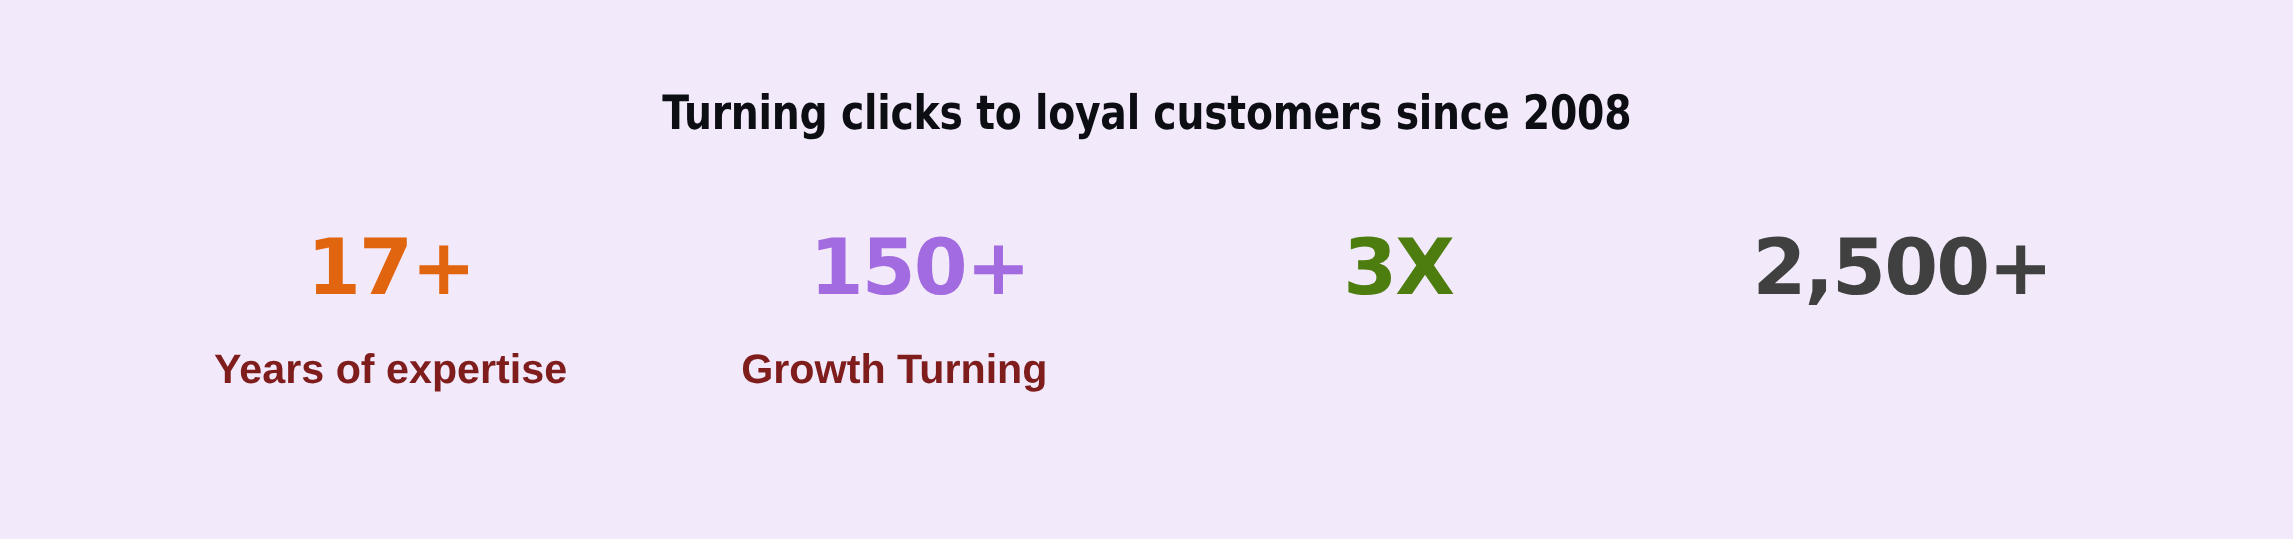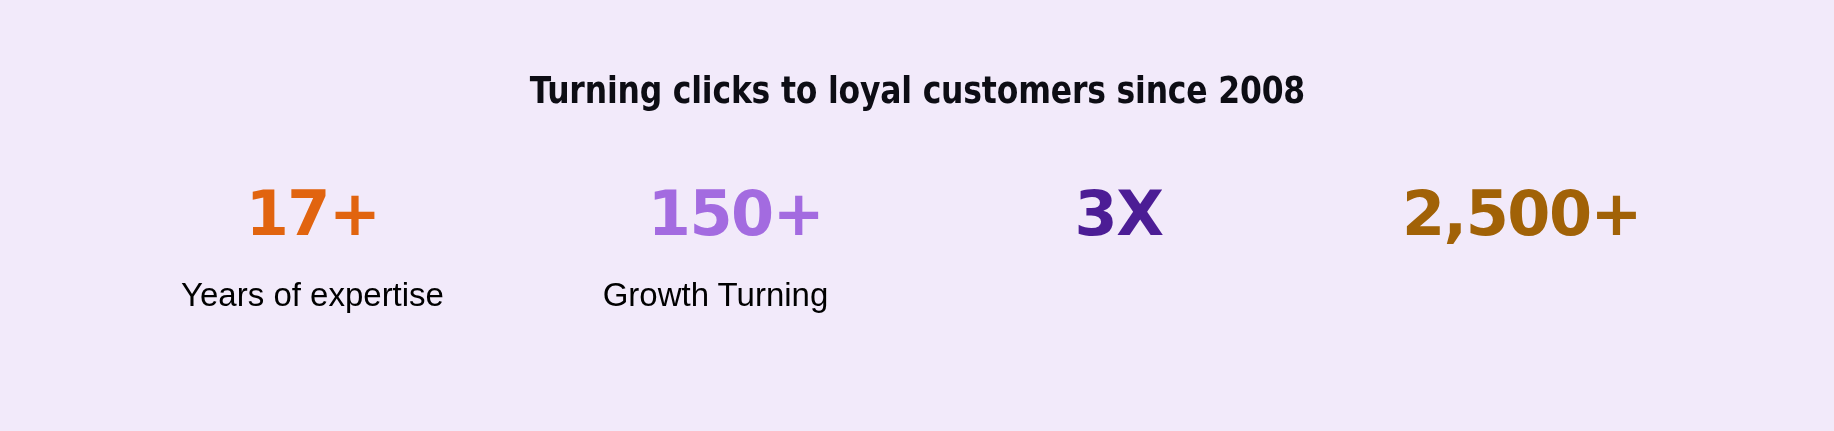--- a/index.html
+++ b/index.html
@@ -59,24 +59,24 @@
     font-weight: bold;
     font-size: 62px;
     line-height: 1.0;
     letter-spacing: -1.5px;
     white-space: nowrap;
   }
 
   .stat-label {
     margin-top: 30px;
     font-family: "Liberation Sans", sans-serif;
-    font-weight: 400;
+    font-weight: 700;
     font-size: 33px;
     line-height: 1.2;
-    color: #000000;
+    color: #7f1d1d;
     white-space: nowrap;
   }
 
   
   .stat-item:nth-child(1) .stat-value { color: #e1640f; }
   .stat-item:nth-child(2) .stat-value { color: #a36be0; }
   .stat-item:nth-child(3) .stat-value { color: #3aaff2; }
   .stat-item:nth-child(4) .stat-value { color: #6d6cf7; }
 </style>
 </head>
@@ -92,21 +92,21 @@
       <div class="stat-value" style="color: rgb(225, 100, 15);">17+</div>
       <div class="stat-label">Years of expertise</div>
     </div>
 
     <div class="stat-item">
       <div class="stat-value" style="color: rgb(163, 107, 224); margin-left: 40px;">150+</div>
       <div class="stat-label">Growth Turning</div>
     </div>
 
     <div class="stat-item">
-      <div class="stat-value" style="color: #4c1d95;">3X</div>
+      <div class="stat-value" style="color: #4d7c0f;">3X</div>
     </div>
 
     <div class="stat-item">
-      <div class="stat-value" style="color: #a16207;">2,500+</div>
+      <div class="stat-value" style="color: #404040;">2,500+</div>
     </div>
 
   </div>
 </section>
 
 </body></html>

